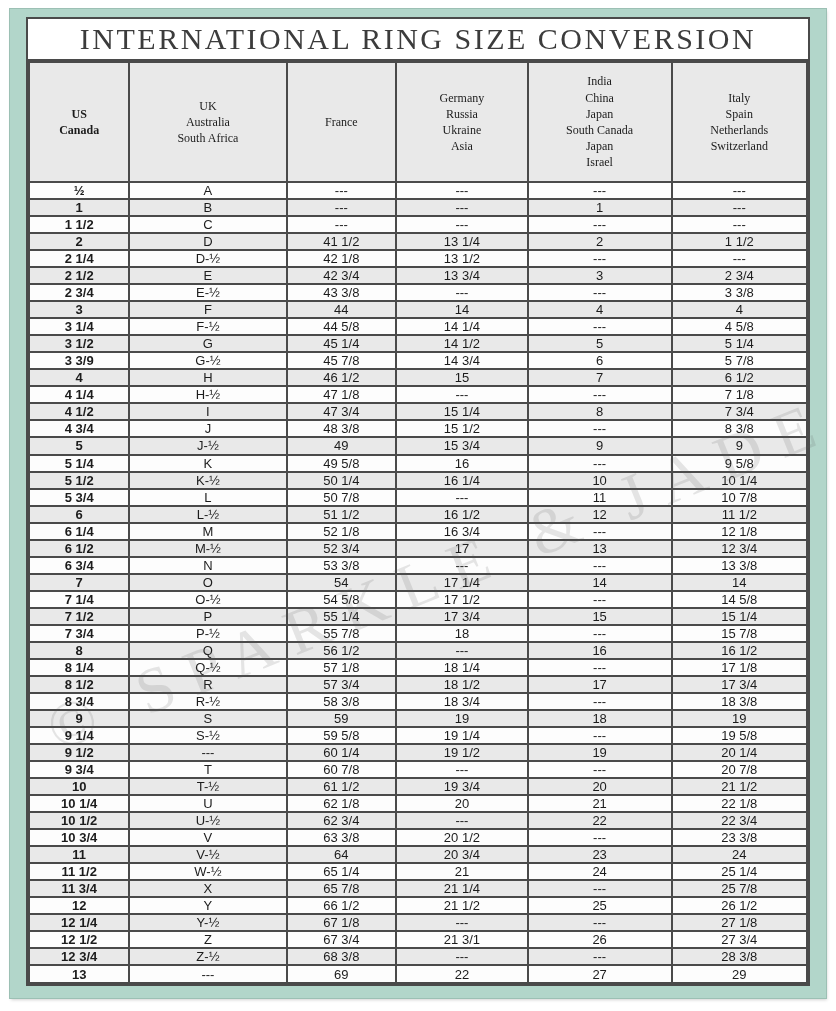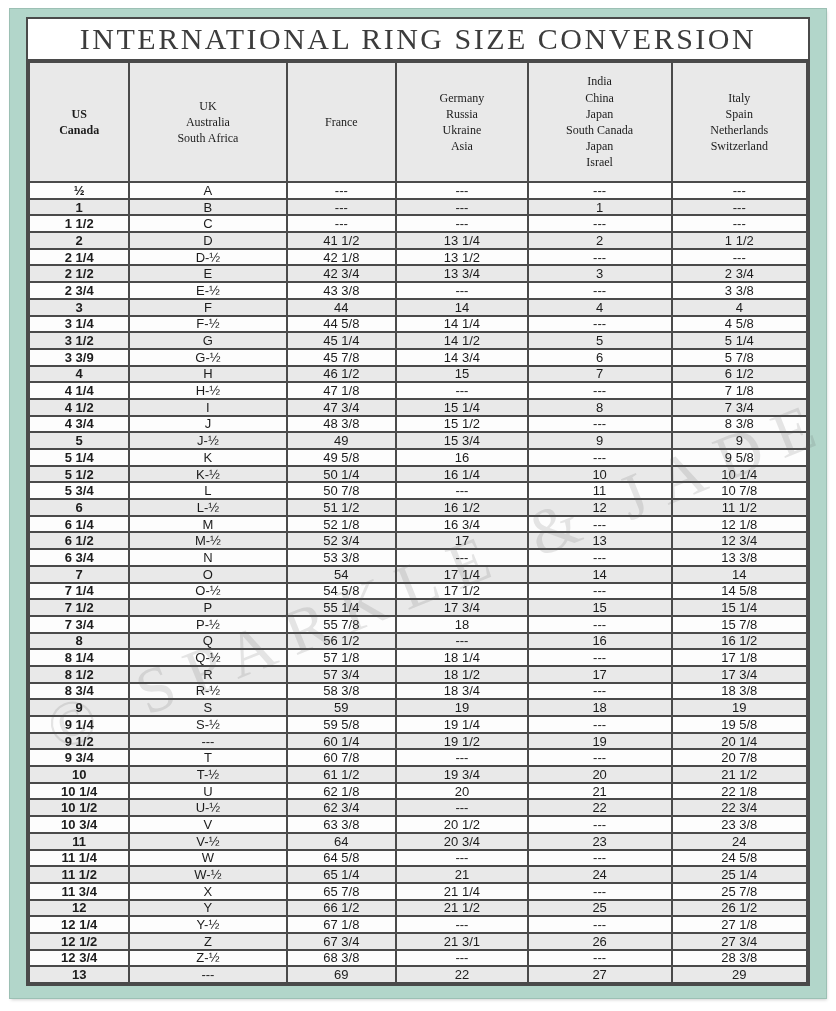--- a/index.html
+++ b/index.html
@@ -473,28 +473,20 @@
             </tr>
             <tr>
               <td class="col-0">11</td>
               <td class="col-1">V-½</td>
               <td class="col-2">64</td>
               <td class="col-3">20 3/4</td>
               <td class="col-4">23</td>
               <td class="col-5">24</td>
             </tr>
             <tr>
-              <td class="col-0">11 1/4</td>
-              <td class="col-1">W</td>
-              <td class="col-2">64 5/8</td>
-              <td class="col-3">---</td>
-              <td class="col-4">---</td>
-              <td class="col-5">24 5/8</td>
-            </tr>
-            <tr>
               <td class="col-0">11 1/2</td>
               <td class="col-1">W-½</td>
               <td class="col-2">65 1/4</td>
               <td class="col-3">21</td>
               <td class="col-4">24</td>
               <td class="col-5">25 1/4</td>
             </tr>
             <tr>
               <td class="col-0">11 3/4</td>
               <td class="col-1">X</td>

